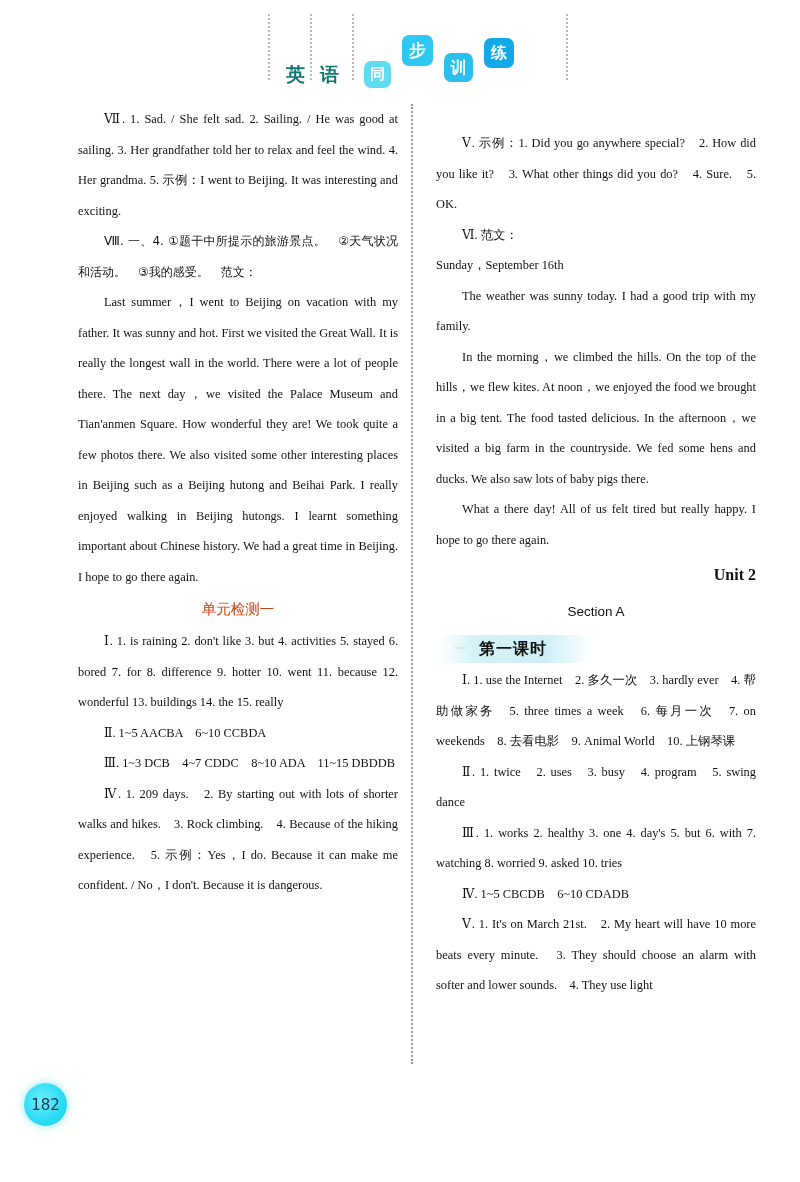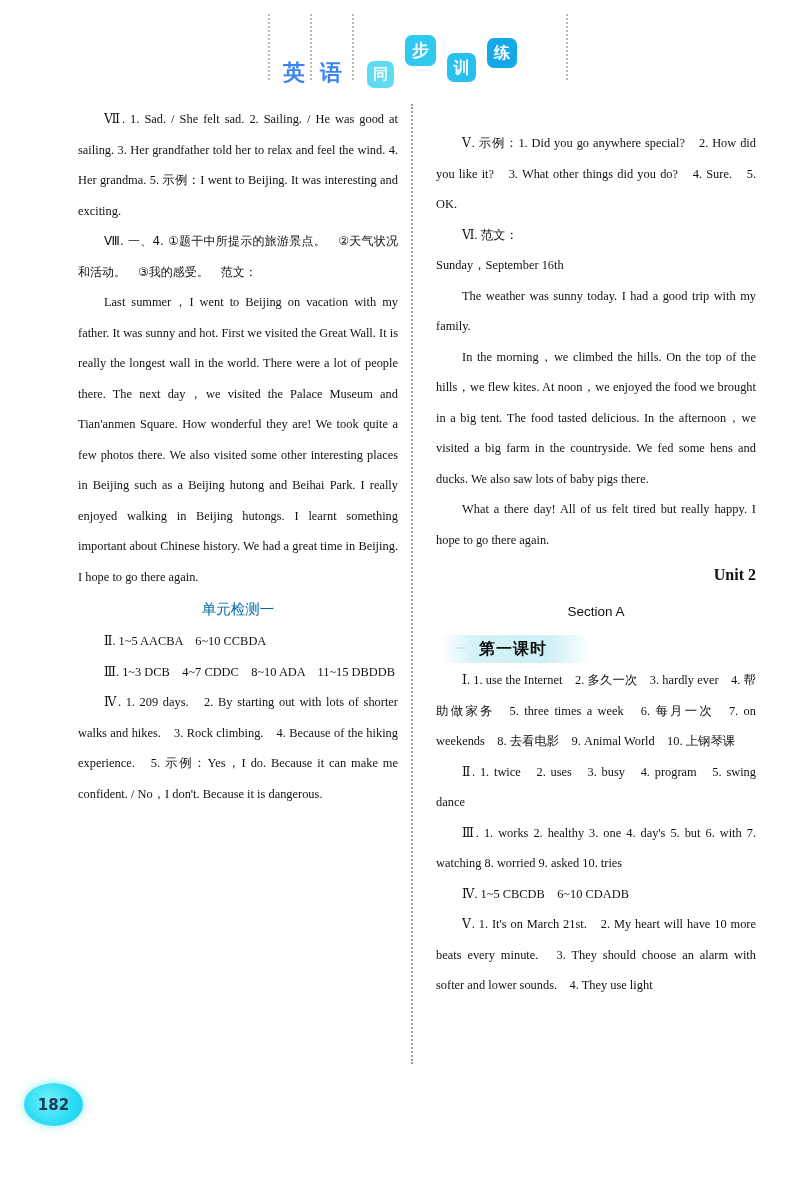--- a/index.html
+++ b/index.html
@@ -38,22 +38,22 @@
   }
   .logo-wrap {
     display: flex;
     align-items: flex-end;
     gap: 10px;
     padding-bottom: 4px;
   }
   .logo-cn {
     font-family: "DejaVu Sans", sans-serif;
     font-weight: 700;
-    font-size: 22px;
-    color: #3b82f6;
+    font-size: 19px;
+    color: #0f766e;
     letter-spacing: 1px;
     line-height: 1;
     padding-bottom: 4px;
   }
   .logo-cn .ch { display: inline-block; margin-right: 14px; }
   .logo-tiles {
     display: flex;
     align-items: flex-end;
     gap: 11px;
   }
@@ -124,21 +124,21 @@
     font-weight: 700;
     font-size: 12.6px;
     line-height: 30.5px;
   }
   .ctr-title-cn {
     margin: 0;
     text-align: center;
     font-family: "DejaVu Sans", sans-serif;
     font-size: 14.5px;
     line-height: 34px;
-    color: #0369a1;
+    color: #c2410c;
   }
   .unit-title {
     margin: 0;
     text-align: right;
     font-weight: 700;
     font-size: 16px;
     line-height: 40px;
   }
   .section-title {
     margin: 0;
@@ -172,29 +172,29 @@
     font-size: 16px;
     color: #121212;
     letter-spacing: 1px;
   }
 
   
   .pageno {
     position: absolute;
     left: 24px;
     bottom: 56px;
-    width: 59px;
+    width: 43px;
     height: 43px;
     border-radius: 50%;
     background: radial-gradient(circle at 42% 40%, #6ff0fb 0%, #2fdcf4 55%, #13cdee 100%);
     display: flex;
     align-items: center;
     justify-content: center;
     font-family: "DejaVu Sans", sans-serif;
-    font-weight: 700;
+    font-weight: 400;
     font-size: 15px;
     color: #1c3a52;
     box-shadow: 0 0 9px rgba(45, 216, 244, .55);
   }
 </style>
 </head>
 <body>
 
 <div class="page">
 
@@ -214,20 +214,21 @@
   <div class="hdots d3"></div>
   <div class="hdots d4"></div>
 
   <div class="divider"></div>
 
   <div class="col col-left">
     <p class="p indent">Ⅶ. 1. Sad. / She felt sad.   2. Sailing. / He was good at sailing.   3. Her grandfather told her to relax and feel the wind.   4. Her grandma.   5. 示例：I went to Beijing. It was interesting and exciting.</p>
     <p class="p indent cn">Ⅷ. 一、4. ①题干中所提示的旅游景点。　②天气状况和活动。　③我的感受。　范文：</p>
     <p class="p indent">Last summer，I went to Beijing on vacation with my father. It was sunny and hot. First we visited the Great Wall. It is really the longest wall in the world. There were a lot of people there. The next day，we visited the Palace Museum and Tian'anmen Square. How wonderful they are! We took quite a few photos there. We also visited some other interesting places in Beijing such as a Beijing hutong and Beihai Park. I really enjoyed walking in Beijing hutongs. I learnt something important about Chinese history. We had a great time in Beijing. I hope to go there again.</p>
     <p class="ctr-title-cn">单元检测一</p>
+    <p class="p indent">Ⅰ. 1. is raining  2. don't like  3. but  4. activities  5. stayed  6. bored  7. for  8. difference  9. hotter  10. went  11. because  12. wonderful  13. buildings  14. the  15. really</p>
     <p class="p indent">Ⅱ. 1~5 AACBA　6~10 CCBDA</p>
     <p class="p indent">Ⅲ. 1~3 DCB　4~7 CDDC　8~10 ADA　11~15 DBDDB</p>
     <p class="p indent">Ⅳ. 1. 209 days.　2. By starting out with lots of shorter walks and hikes.　3. Rock climbing.　4. Because of the hiking experience.　5. 示例：Yes，I do. Because it can make me confident. / No，I don't. Because it is dangerous.</p>
   </div>
 
   <div class="col col-right">
     <p class="p indent">Ⅴ. 示例：1. Did you go anywhere special?　2. How did you like it?　3. What other things did you do?　4. Sure.　5. OK.</p>
     <p class="p indent">Ⅵ. 范文：</p>
     <p class="p noind" style="text-align:center;font-family:Liberation Serif, serif;">Sunday，September 16th</p>
     <p class="p indent">The weather was sunny today. I had a good trip with my family.</p>

